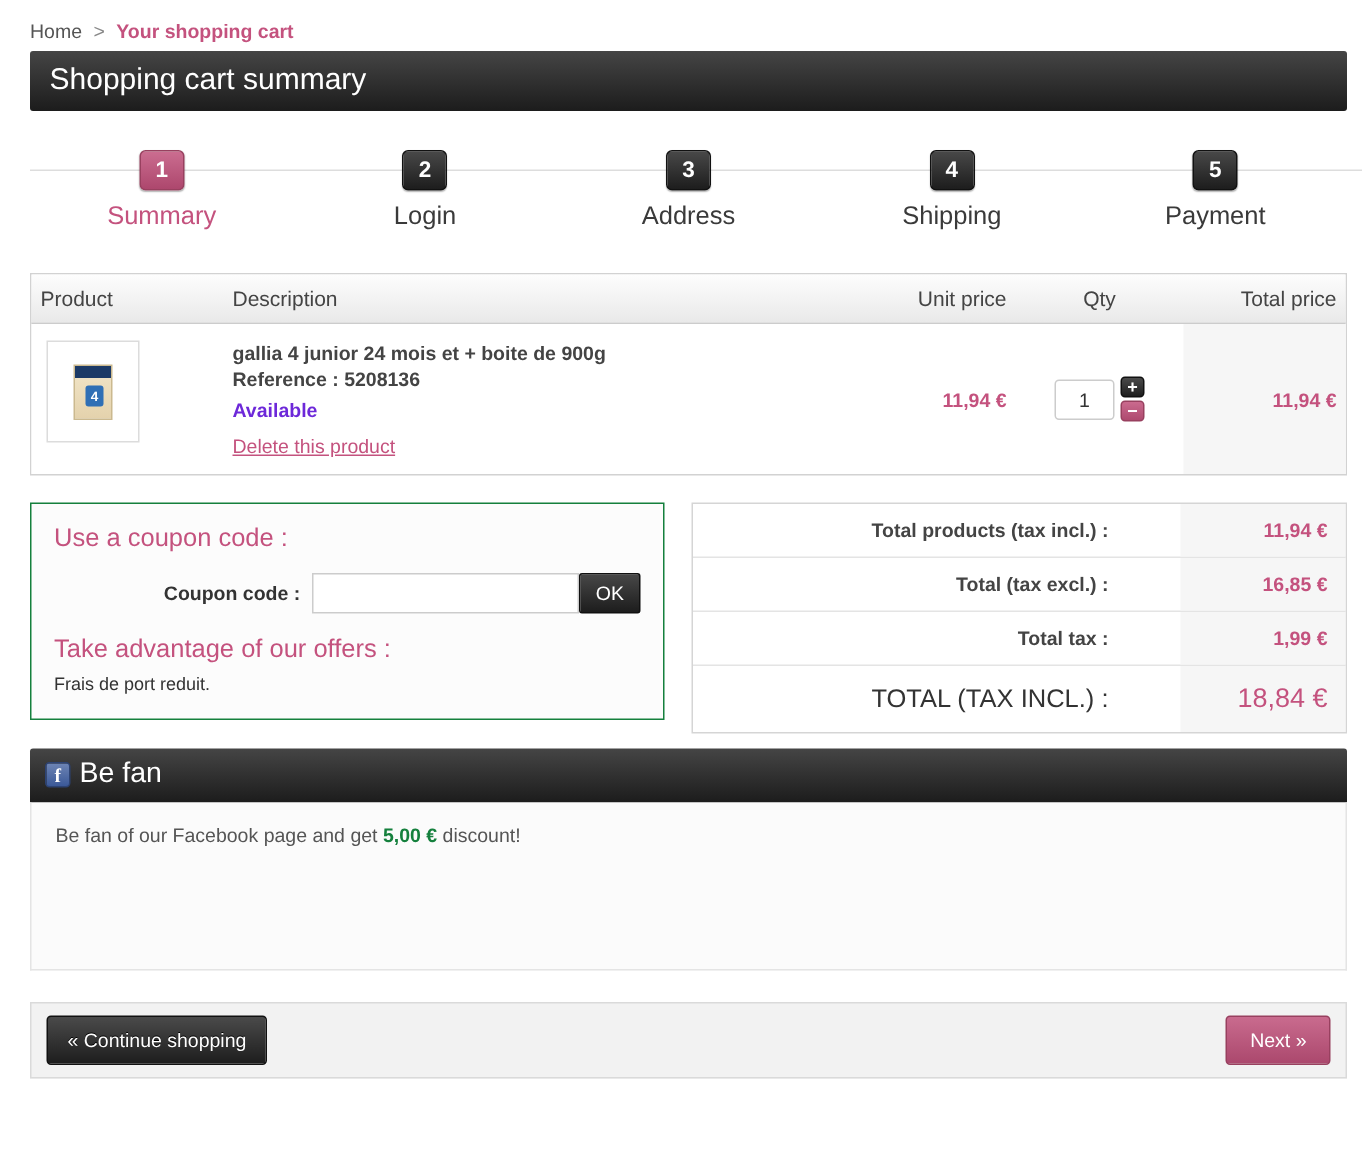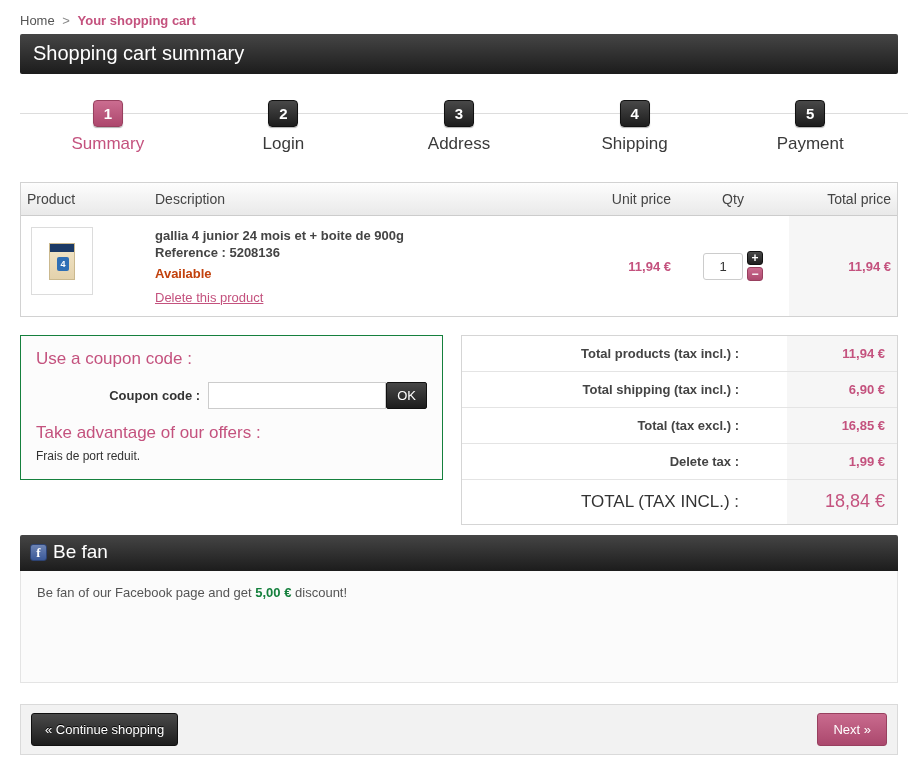--- a/index.html
+++ b/index.html
@@ -43,21 +43,21 @@
   .t-row > div { padding: 11px 6px; }
   .thumb-frame { width: 62px; height: 68px; background: #fff; border: 1px solid #dcdcdc;
     display: flex; align-items: center; justify-content: center; margin-left: 4px; }
   .milk-box { width: 26px; height: 37px; background: linear-gradient(#f2e6c9, #e4d2ac);
     border: 1px solid #cbb98f; position: relative; }
   .milk-box .band { position: absolute; top: 0; left: 0; right: 0; height: 8px; background: #1c3a66; }
   .milk-box .num { position: absolute; top: 13px; left: 7px; width: 12px; height: 14px;
     background: #2f6fb5; border-radius: 2px; color: #fff; font-size: 9px; font-weight: bold;
     text-align: center; line-height: 14px; }
   .p-name, .p-ref { font-weight: bold; color: #444; font-size: 13px; line-height: 17px; }
-  .p-avail { color: #c2410c; font-weight: bold; margin-top: 5px; font-size: 13px; }
+  .p-avail { color: #6d28d9; font-weight: bold; margin-top: 5px; font-size: 13px; }
   .p-delete { display: inline-block; margin-top: 9px; color: #c4527e; text-decoration: underline; font-size: 13px; }
   .price { color: #c4527e; font-weight: bold; font-size: 13px; }
   .center-v { display: flex; align-items: center; }
   .col-unit.center-v { justify-content: flex-end; }
   .col-total.center-v { justify-content: flex-end; }
   .qty-wrap { display: flex; align-items: center; justify-content: center; gap: 4px; width: 100%; }
   .qty-input { width: 40px; height: 27px; border: 1px solid #ccc; border-radius: 3px;
     text-align: center; font-size: 13px; color: #333; font-family: "Liberation Sans", sans-serif; }
   .qty-btns { display: flex; flex-direction: column; gap: 2px; }
   .qty-btn { width: 16px; height: 14px; border-radius: 3px; color: #fff; font-size: 12px;
@@ -203,29 +203,25 @@
       <h3 class="pink-h offers-h">Take advantage of our offers :</h3>
       <div class="offers-text">Frais de port reduit.</div>
     </div>
 
     <div class="totals-table">
       <div class="totals-row">
         <div class="totals-label">Total products (tax incl.) :</div>
         <div class="totals-value">11,94 €</div>
       </div>
       <div class="totals-row">
-        <div class="totals-label">Total shipping (tax incl.) :</div>
-        <div class="totals-value">6,90 €</div>
-      </div>
-      <div class="totals-row">
         <div class="totals-label">Total (tax excl.) :</div>
         <div class="totals-value">16,85 €</div>
       </div>
       <div class="totals-row">
-        <div class="totals-label">Delete tax :</div>
+        <div class="totals-label">Total tax :</div>
         <div class="totals-value">1,99 €</div>
       </div>
       <div class="totals-row grand">
         <div class="totals-label">TOTAL (TAX INCL.) :</div>
         <div class="totals-value">18,84 €</div>
       </div>
     </div>
   </div>
 
 

